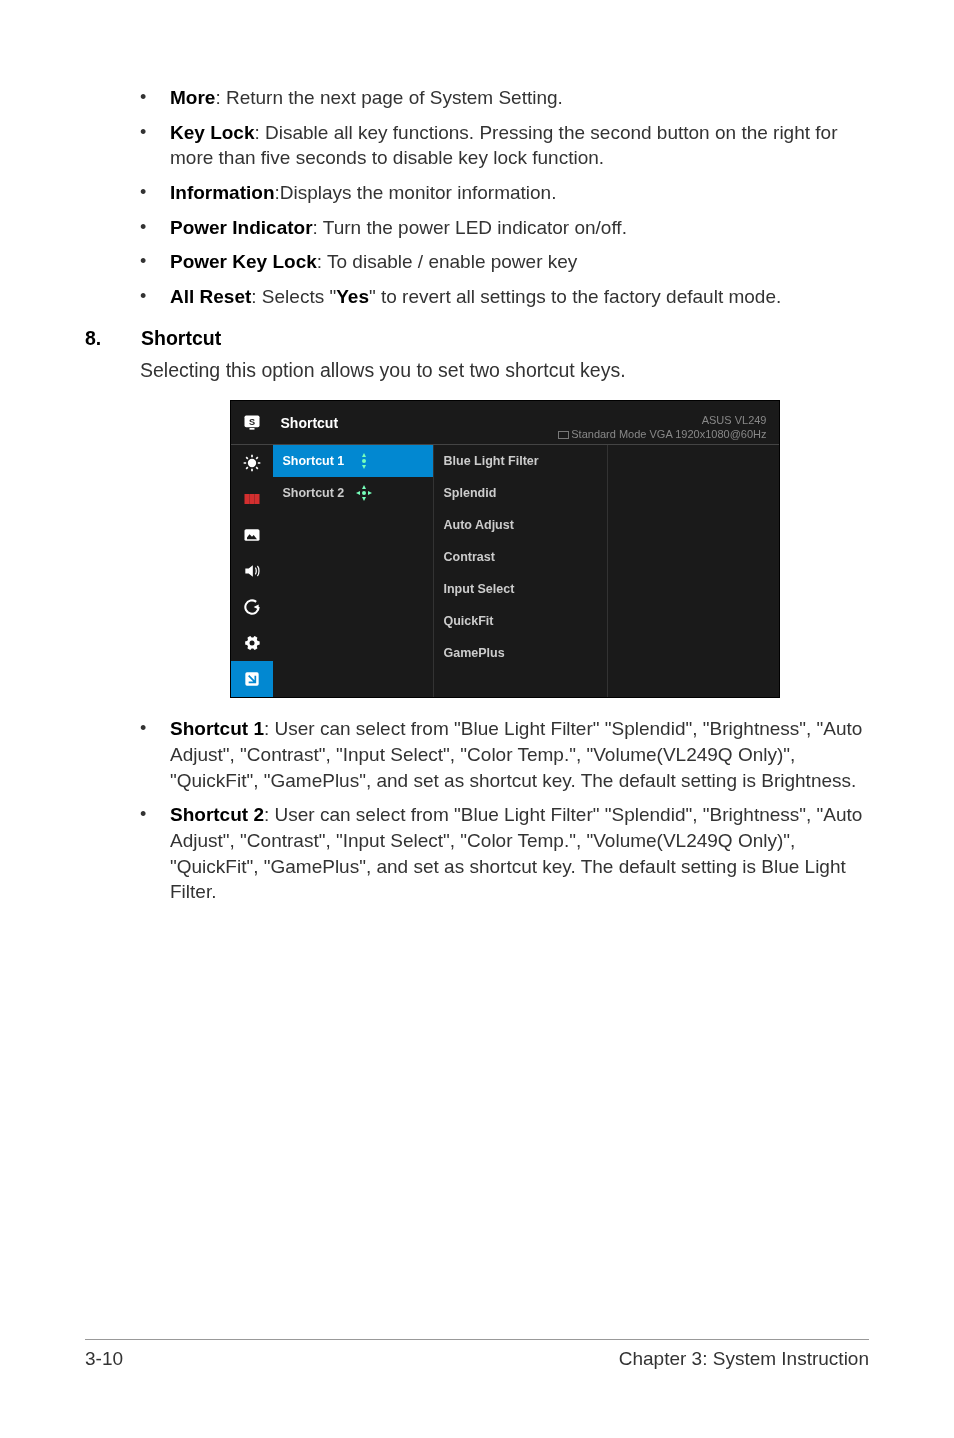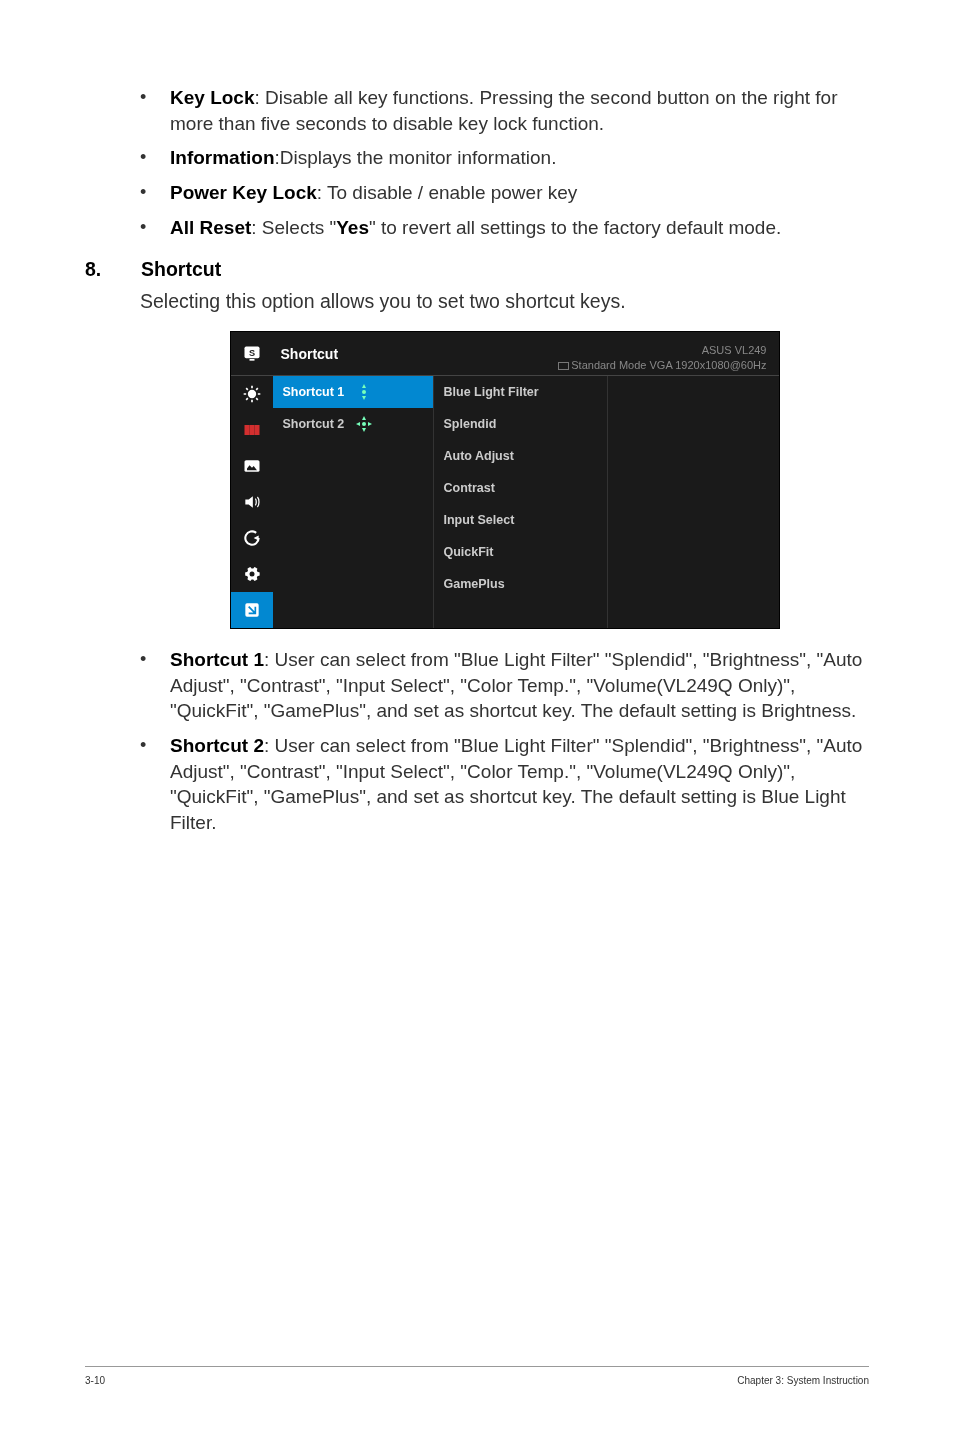--- a/index.html
+++ b/index.html
@@ -144,38 +144,40 @@
     .nav-glyph {
       margin-left: 12px;
       width: 16px;
       height: 16px;
       position: relative;
     }
     .arrow-svg { width: 16px; height: 16px; }
     
     .footer {
       position: absolute;
-      bottom: 52px;
+      bottom: 68px;
       left: 85px;
       right: 85px;
       border-top: 1px solid #999;
       padding-top: 8px;
       display: flex;
       justify-content: space-between;
-      font-size: 10px;
+      font-size: 19px;
       color: #333;
     }
   </style>
 </head>
 <body>
 
 <div class="content-wrap">
   <ul class="bullet-list">
+    <li><span class="bold">More</span><span>: Return the next page of System Setting.</span></li>
     <li><span class="bold">Key Lock</span><span>: Disable all key functions. Pressing the second button on the right for more than five seconds to disable key lock function.</span></li>
     <li><span class="bold">Information</span><span>:Displays the monitor information.</span></li>
+    <li><span class="bold">Power Indicator</span><span>: Turn the power LED indicator on/off.</span></li>
     <li><span class="bold">Power Key Lock</span><span>: To disable / enable power key</span></li>
     <li><span class="bold">All Reset</span><span>: Selects "</span><span class="bold">Yes</span><span>" to revert all settings to the factory default mode.</span></li>
   </ul>
 </div>
 
 <div class="section-head">
   <div class="section-num">8.</div>
   <div>Shortcut</div>
 </div>
 <div class="content-wrap">

